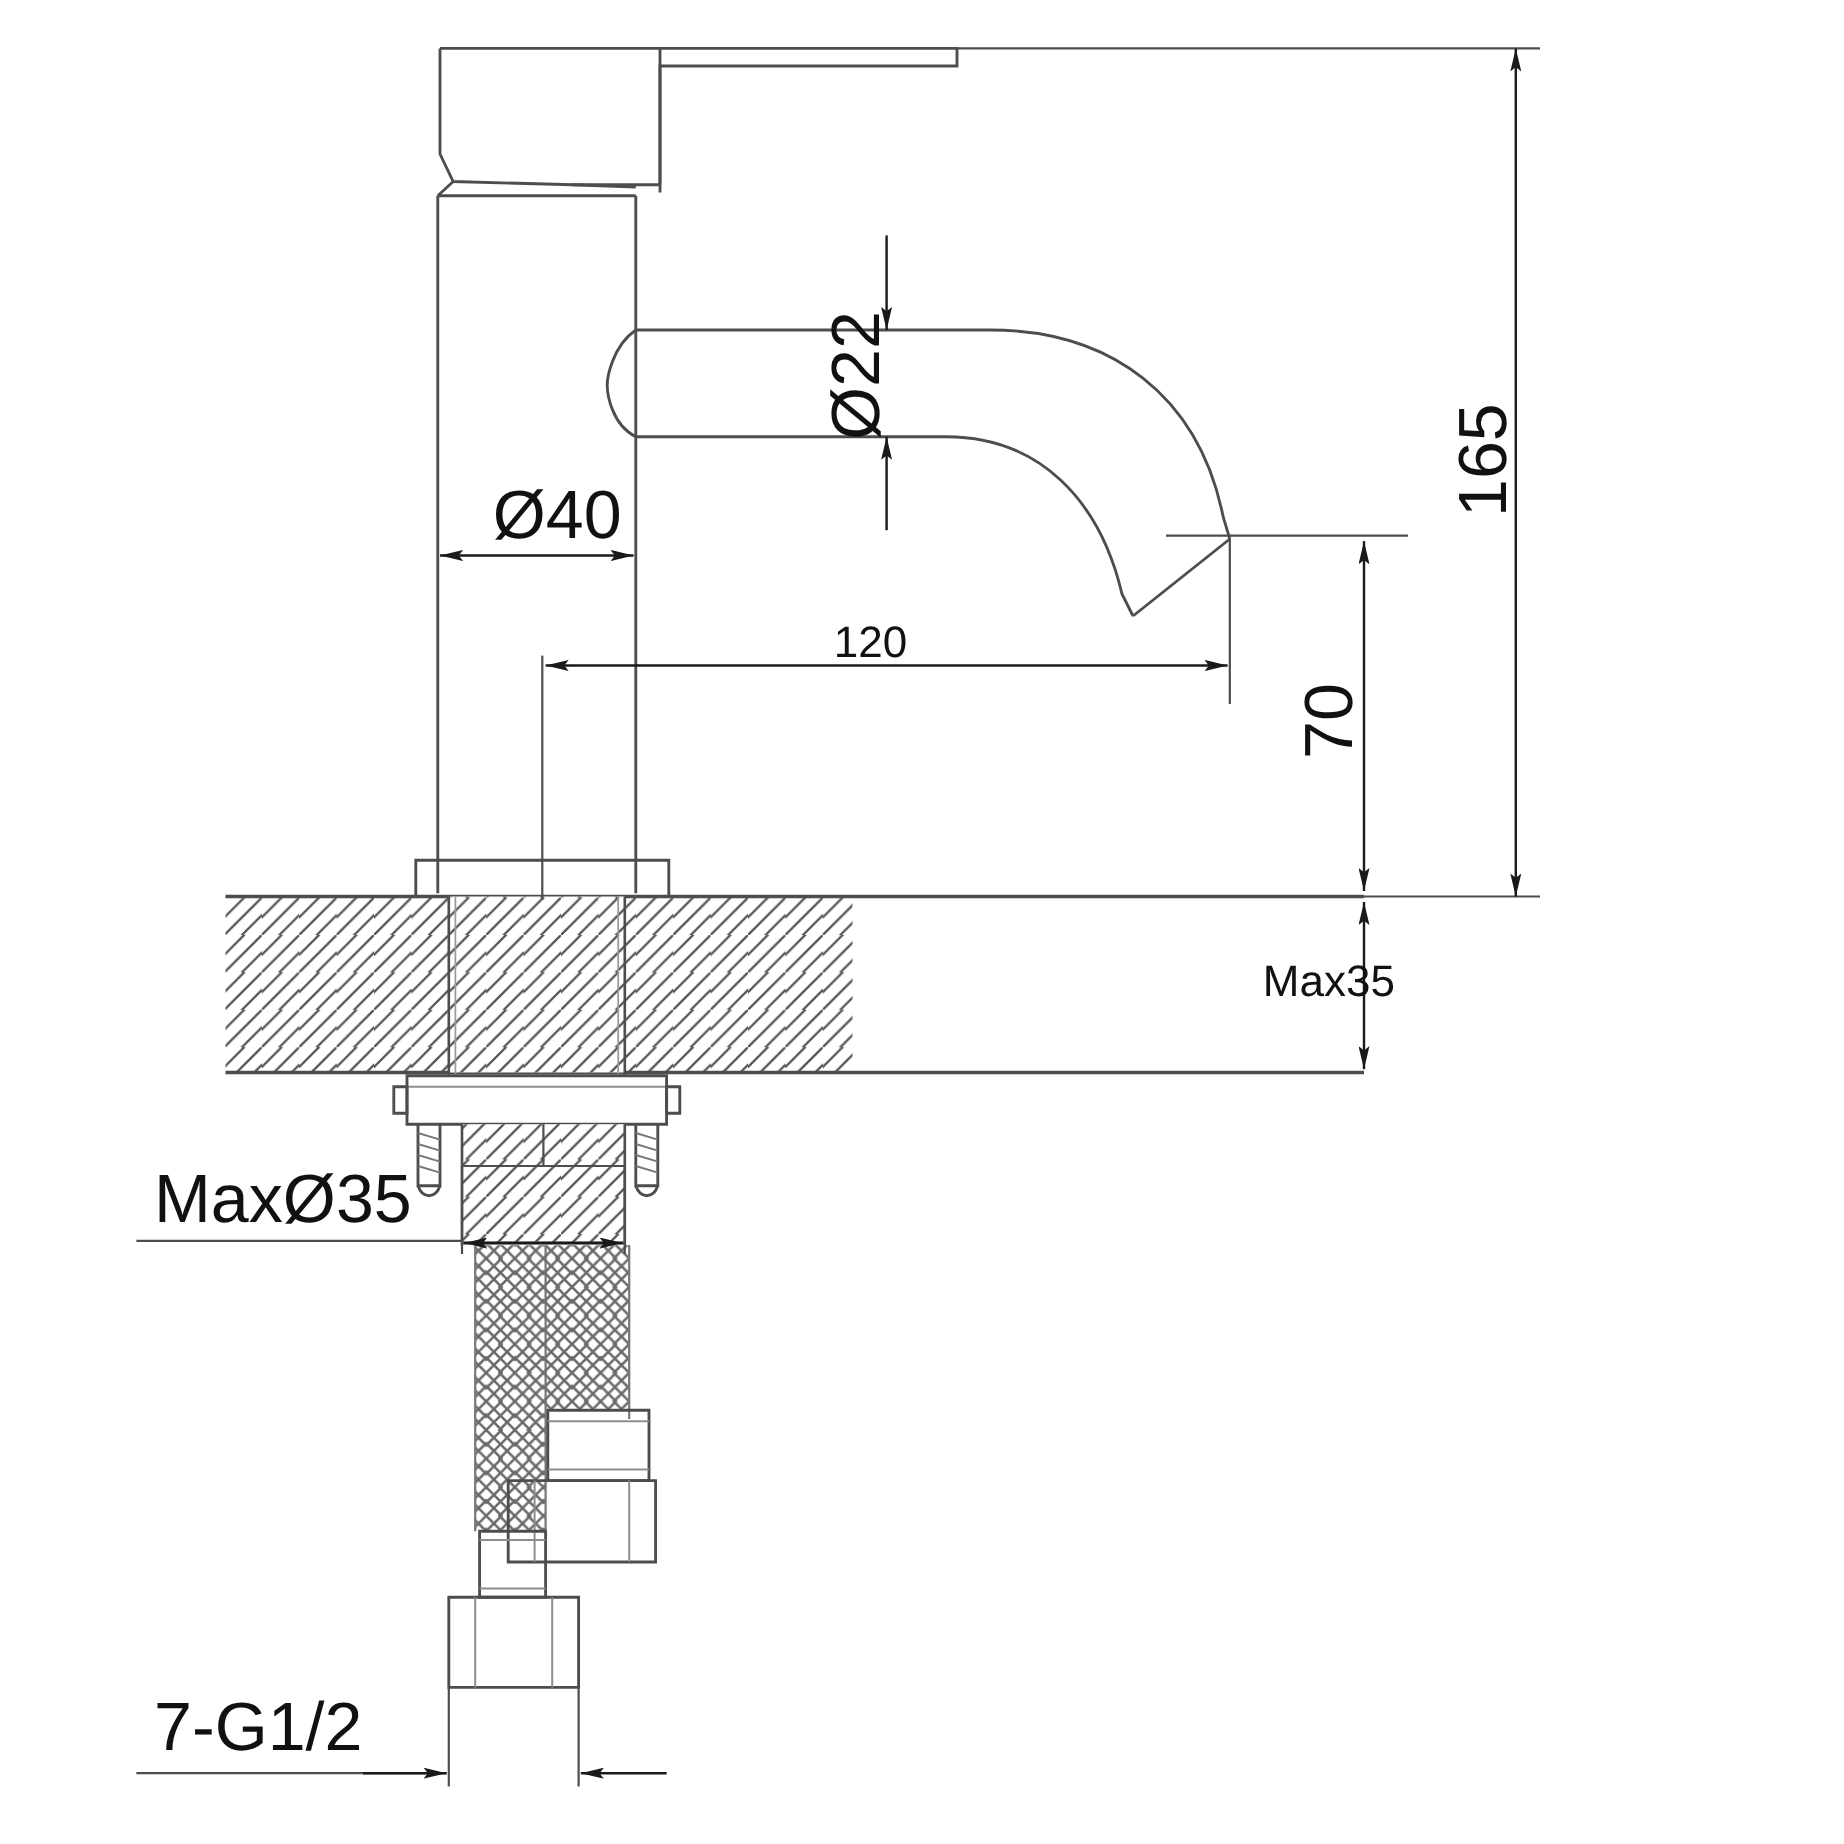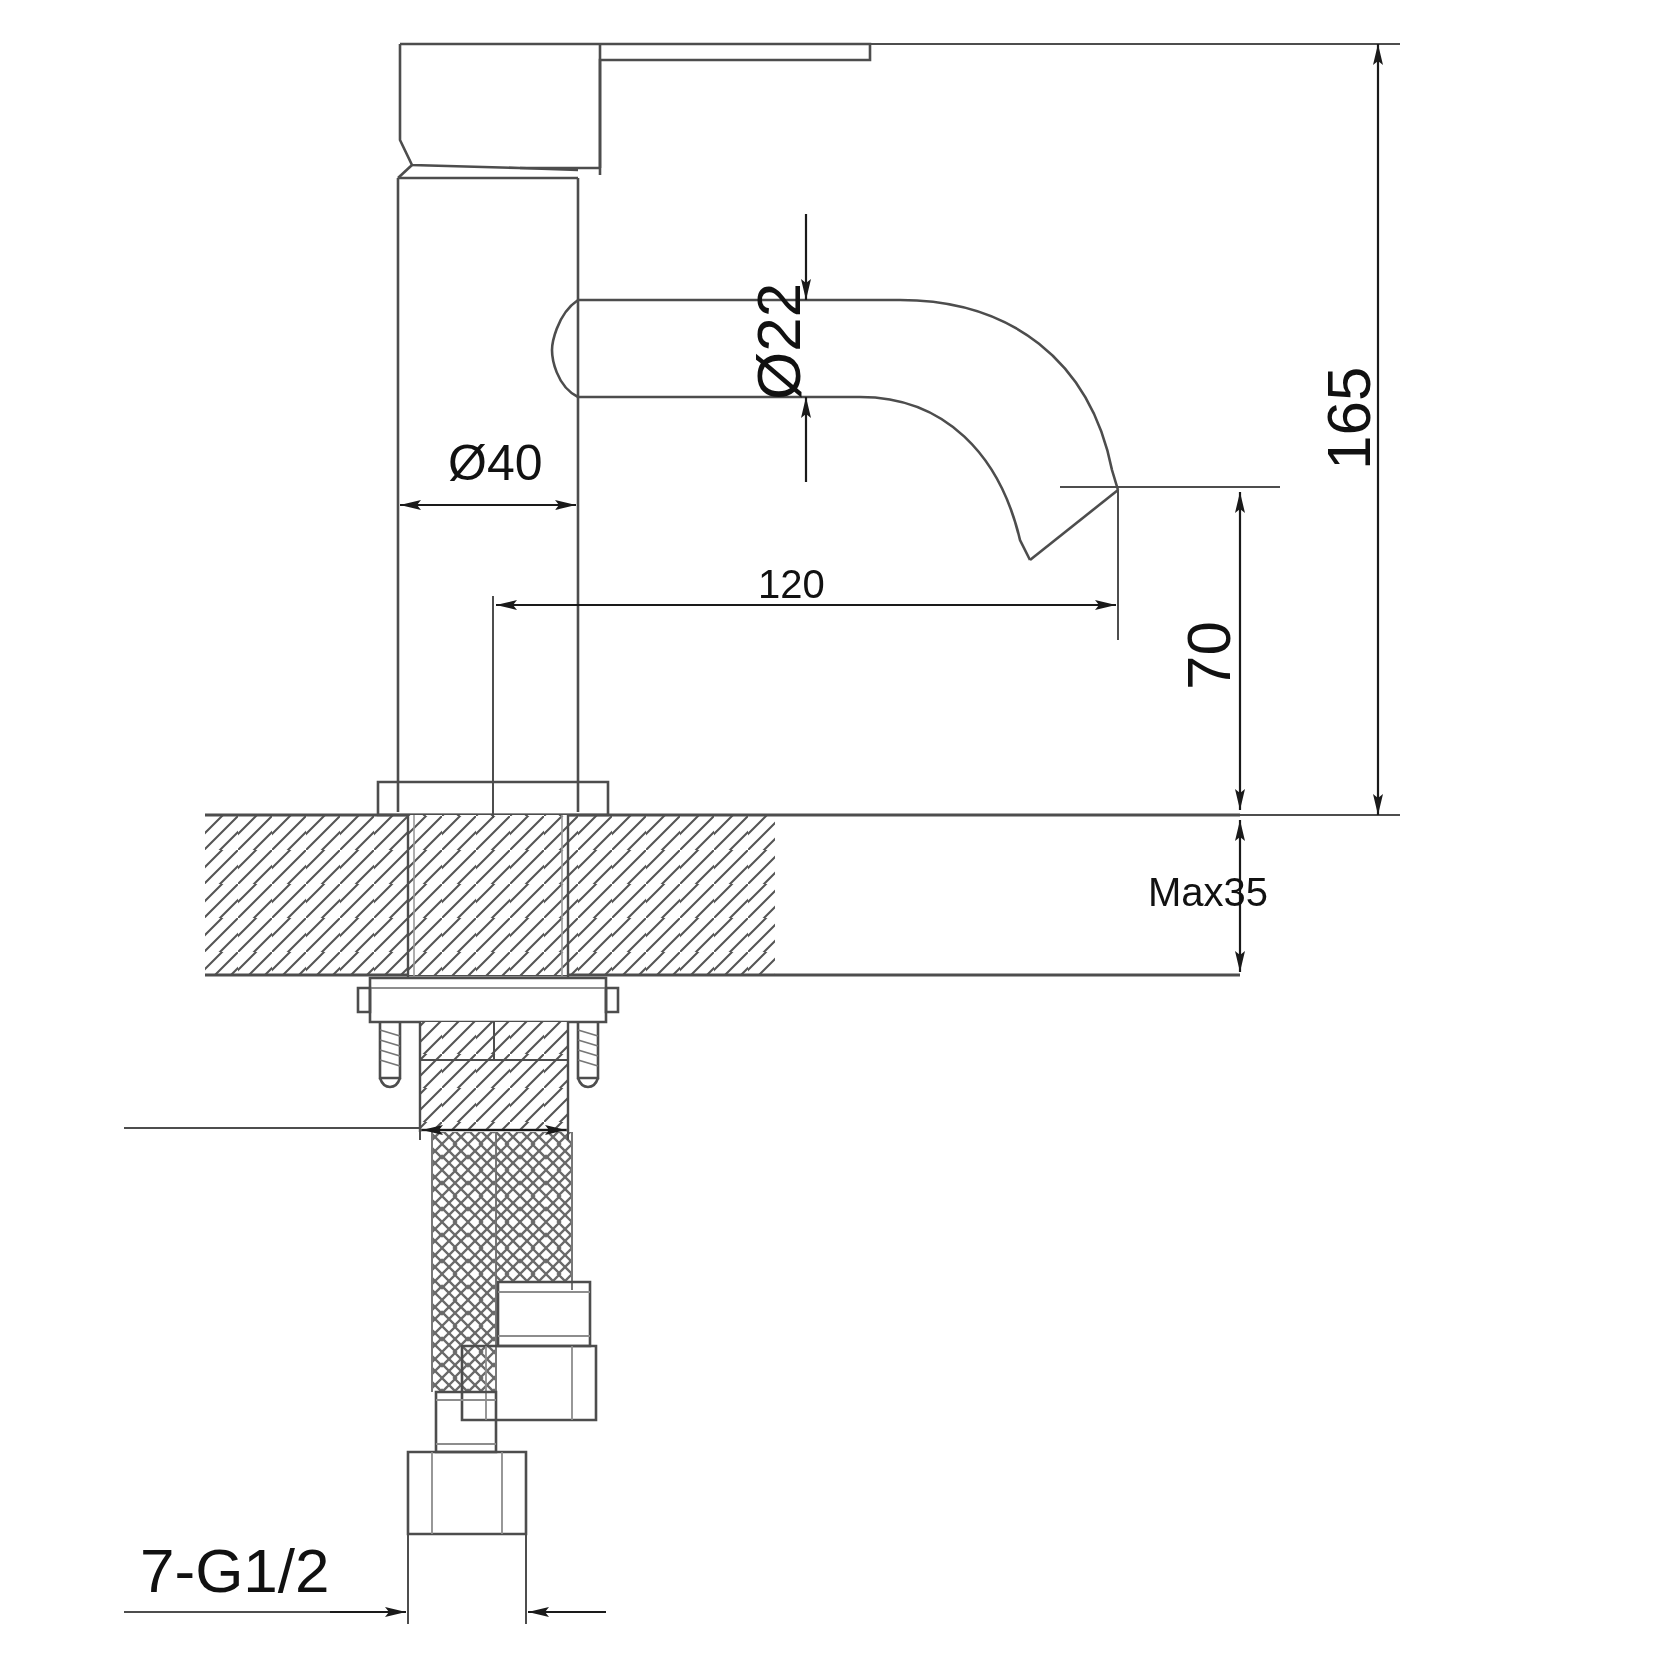--- a/index.html
+++ b/index.html
@@ -186,28 +186,29 @@
       <g stroke="#1a1a1a" stroke-width="2.2">
         <path d="M124,1612 L406,1612" stroke="#4d4d4d" stroke-width="2"></path>
         <path d="M408,1534 L408,1624 M526,1534 L526,1624" stroke="#4d4d4d" stroke-width="2"></path>
         <line x1="330" y1="1612" x2="406" y2="1612" marker-end="url(#arrEnd)"></line>
         <line x1="606" y1="1612" x2="528" y2="1612" marker-end="url(#arrEnd)"></line>
       </g>
 
     </g>
   </svg>
 
-  <div class="dimtext" style="left:448px;top:438px;font-size:50px;">Ø40</div>
+  <div class="dimtext" style="left:448px;top:438px;font-size:62px;">Ø40</div>
 
   <div class="dimtext rot90" style="left:748px;top:400px;font-size:62px;">Ø22</div>
 
   <div class="dimtext rot90" style="left:1318px;top:470px;font-size:62px;">165</div>
 
   <div class="dimtext" style="left:758px;top:564px;font-size:40px;text-align:right;">120</div>
 
   <div class="dimtext rot90" style="left:1178px;top:690px;font-size:62px;">70</div>
 
   <div class="dimtext" style="left:1148px;top:872px;font-size:40px;">Max35</div>
 
+  <div class="dimtext" style="left:140px;top:1060px;font-size:62px;">MaxØ35</div>
 
   <div class="dimtext" style="left:140px;top:1540px;font-size:62px;">7-G1/2</div>
 
 </div>
 
 </body></html>

